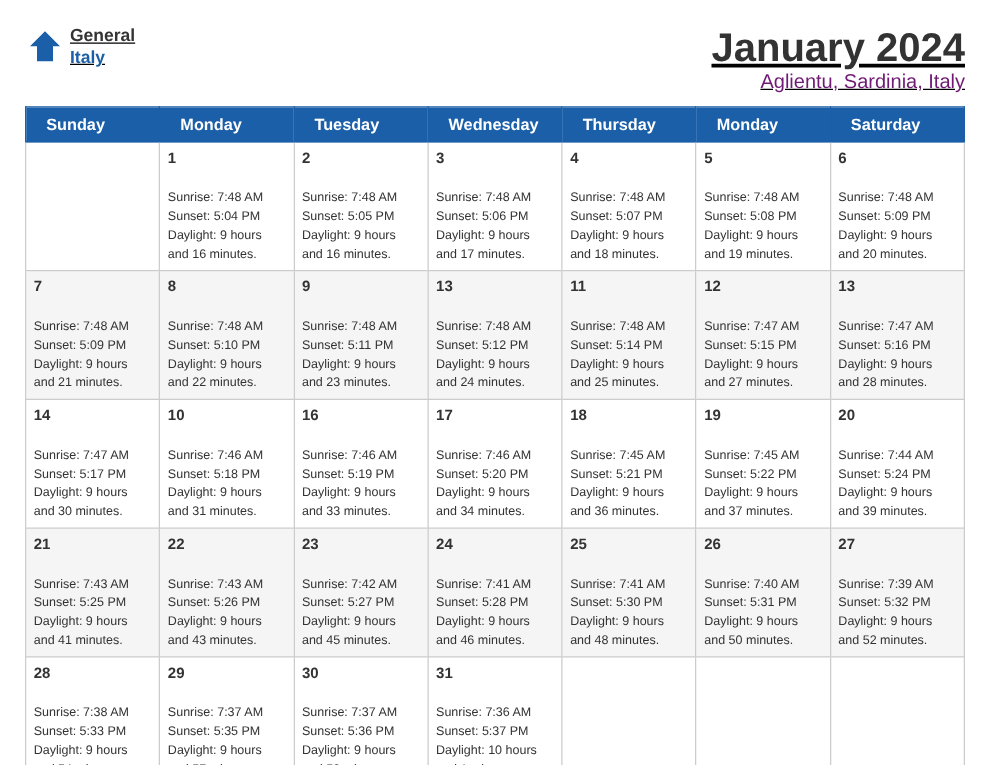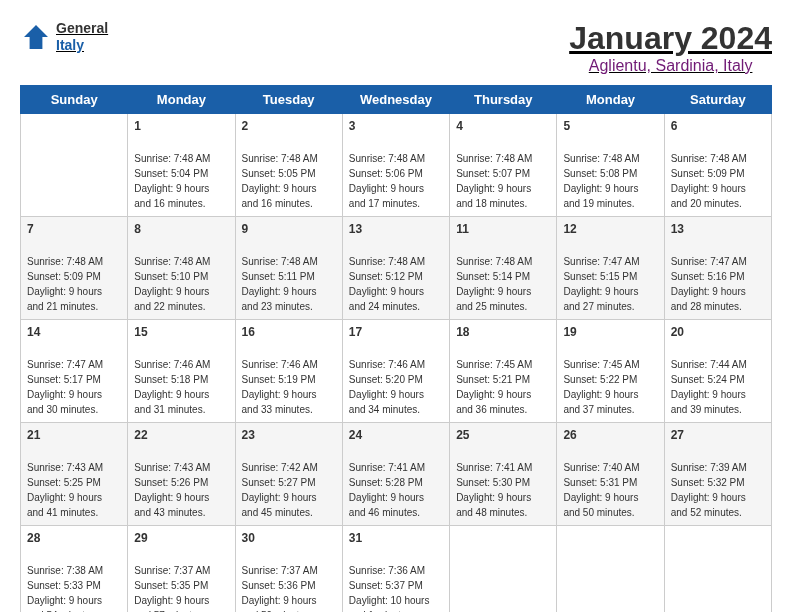--- a/index.html
+++ b/index.html
@@ -29,41 +29,41 @@
       font-weight: bold;
       line-height: 1.2;
     }
     .logo-general { color: #333; }
     .logo-blue { color: #1a5fa8; }
     .logo-icon {
       width: 32px;
       height: 32px;
     }
     .title-area {
-      text-align: center;
+      text-align: right;
     }
     .month-title {
       font-size: 32px;
       font-weight: bold;
       color: #333;
     }
     .location {
       font-size: 16px;
       color: #701a75;
     }
     .calendar {
       width: 100%;
       border-collapse: collapse;
       border: 1px solid #ccc;
     }
     .calendar th {
       background-color: #1a5fa8;
       color: #fff;
-      padding: 6px 0;
-      text-align: center;
+      padding: 6px 16px;
+      text-align: left;
       font-size: 13px;
       border: 1px solid #1a5fa8;
     }
     .calendar td {
       vertical-align: top;
       padding: 5px 6px;
       border: 1px solid #ccc;
       font-size: 10.5px;
       color: #333;
       background: #fff;
@@ -177,21 +177,21 @@
           <span class="day-number">13</span>
           <div class="day-info">Sunrise: 7:47 AM<br>Sunset: 5:16 PM<br>Daylight: 9 hours and 28 minutes.</div>
         </td>
       </tr>
       <tr>
         <td>
           <span class="day-number">14</span>
           <div class="day-info">Sunrise: 7:47 AM<br>Sunset: 5:17 PM<br>Daylight: 9 hours and 30 minutes.</div>
         </td>
         <td>
-          <span class="day-number">15</span>
+          <span class="day-number">10</span>
           <div class="day-info">Sunrise: 7:46 AM<br>Sunset: 5:18 PM<br>Daylight: 9 hours and 31 minutes.</div>
         </td>
         <td>
           <span class="day-number">16</span>
           <div class="day-info">Sunrise: 7:46 AM<br>Sunset: 5:19 PM<br>Daylight: 9 hours and 33 minutes.</div>
         </td>
         <td>
           <span class="day-number">17</span>
           <div class="day-info">Sunrise: 7:46 AM<br>Sunset: 5:20 PM<br>Daylight: 9 hours and 34 minutes.</div>
         </td>

